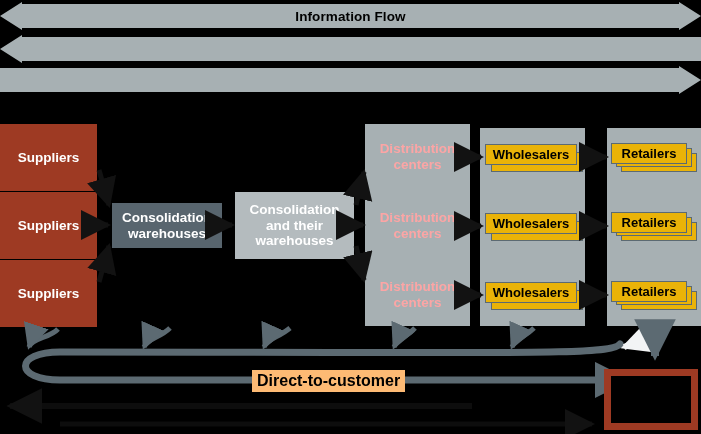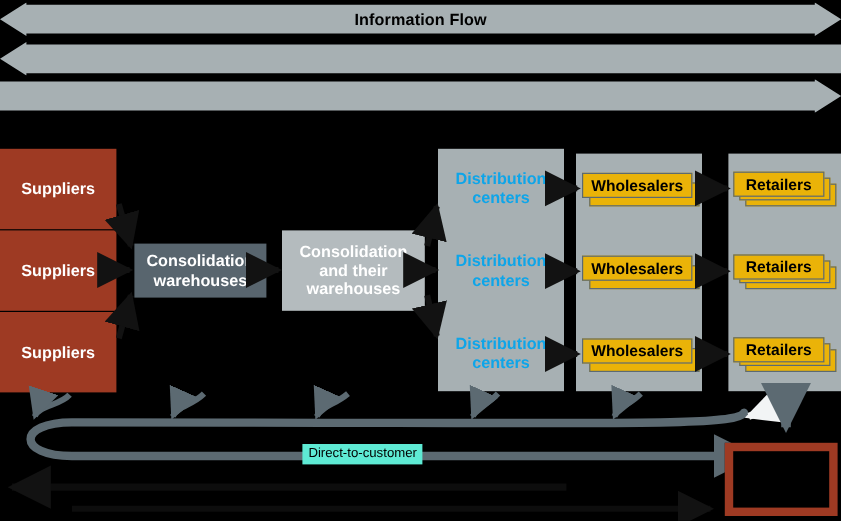--- a/index.html
+++ b/index.html
@@ -17,37 +17,37 @@
   
   .colbg{position:absolute;background:#a7b0b3;}
 
   
   .node{position:absolute;display:flex;align-items:center;
         justify-content:center;text-align:center;font-weight:bold;
         font-size:13.5px;line-height:1.18;box-sizing:border-box;}
   .node.supplier{background:#9e3a23;color:#fff;}
   .node.consol{background:#58656e;color:#fff;}
   .node.manuf{background:#b4bbbe;color:#fff;}
-  .node.dc{background:transparent;color:#0ea5e9;}
+  .node.dc{background:transparent;color:#fca5a5;}
 
   
   .stack{position:absolute;}
   .stack .sheet{position:absolute;background:#eab308;border:1px solid #5c6a72;
                 box-sizing:border-box;}
   .stack .front{display:flex;align-items:center;justify-content:center;
                 font-weight:bold;font-size:13px;color:#000;}
 
   
   .custbox{position:absolute;border:7px solid #9e3a23;background:#000;
            box-sizing:border-box;}
 
   
-  .d2clabel{position:absolute;background:#5eead4;color:#000;
-            font-size:11px;line-height:1;padding:3px 5px;
-            white-space:nowrap;}
+  .d2clabel{position:absolute;background:#fdba74;color:#000;
+            font-size:16px;line-height:1;padding:3px 5px;
+            white-space:nowrap;font-weight:bold;}
 
   .ovl{position:absolute;left:0;top:0;}
 </style>
 </head>
 <body>
 
 <div id="stage">
 
   <div class="flowband" style="top:2px;">
     <svg width="701" height="28" viewBox="0 0 701 28">

